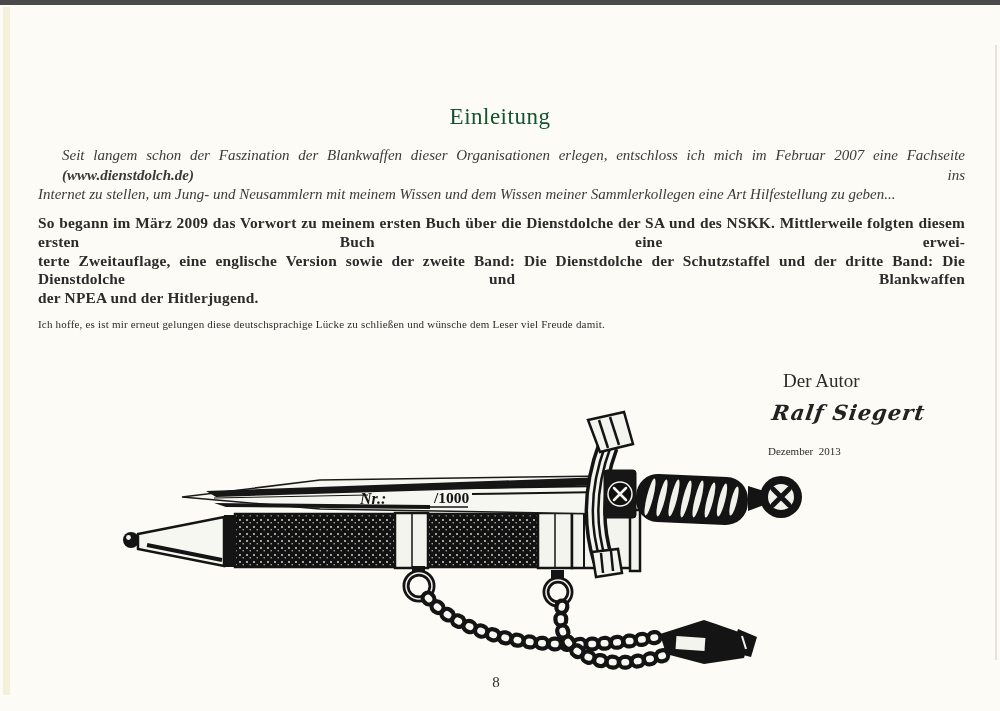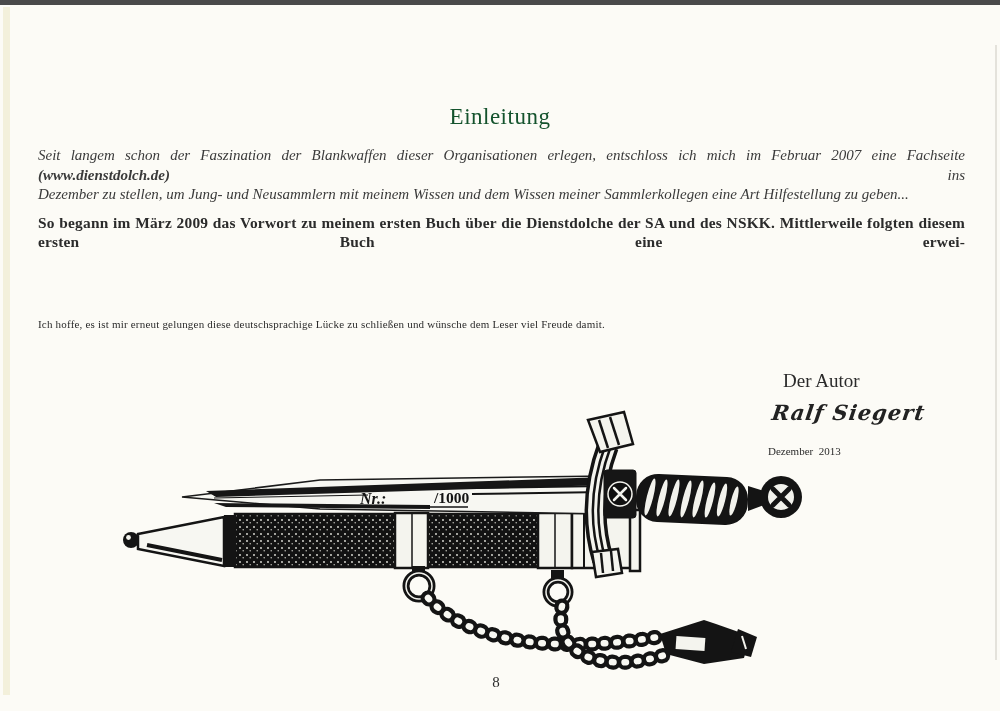--- a/index.html
+++ b/index.html
@@ -10,21 +10,21 @@
   }
   .abs{position:absolute;}
   
   .scan-bar{left:0;top:0;width:1000px;height:5px;background:#4a4a4a;}
   .edge-strip{left:3px;top:7px;width:7px;height:688px;background:#f2eed8;opacity:.9;}
   .right-edge{left:995px;top:45px;width:2px;height:615px;background:#dddcd4;opacity:.8;}
   
   .title{left:0;top:104px;width:1000px;text-align:center;font-size:23px;letter-spacing:.5px;color:#14532d;}
   
   .intro{left:38px;top:146px;width:927px;font-style:italic;font-size:15px;line-height:19.5px;color:#3a3a3a;}
-  .intro .l1{text-align:justify;text-align-last:justify;}
+  .intro .l1{text-align:justify;text-align-last:justify;margin-left:24px;}
   .intro b{font-weight:bold;}
   
   .bodyblock{left:38px;top:214px;width:927px;font-size:15.4px;line-height:18.8px;letter-spacing:.2px;font-weight:bold;}
   .jf{text-align:justify;text-align-last:justify;}
   .closing{left:38px;top:318px;width:927px;font-size:11px;letter-spacing:.2px;}
   
   .author-label{left:783px;top:370px;font-size:19px;font-family:Liberation Serif, serif;}
   .author-signature{
     left:772px;top:400px;font-size:21px;font-style:italic;font-weight:600;
     font-family:"DejaVu Serif", serif;transform:skewX(-8deg);letter-spacing:1px;color:#222;
@@ -39,25 +39,27 @@
 <body>
 
 <div class="abs scan-bar"></div>
 <div class="abs edge-strip"></div>
 <div class="abs right-edge"></div>
 
 <div class="abs title">Einleitung</div>
 
 <div class="abs intro">
   <div class="l1"><span>Seit langem schon der Faszination der Blankwaffen dieser Organisationen erlegen, entschloss ich mich im Februar 2007 eine Fachseite </span><b>(www.dienstdolch.de)</b><span> ins</span></div>
-  <div>Dezember zu stellen, um Jung- und Neusammlern mit meinem Wissen und dem Wissen meiner Sammlerkollegen eine Art Hilfestellung zu geben...</div>
+  <div>Internet zu stellen, um Jung- und Neusammlern mit meinem Wissen und dem Wissen meiner Sammlerkollegen eine Art Hilfestellung zu geben...</div>
 </div>
 
 <div class="abs bodyblock">
   <div class="jf">So begann im März 2009 das Vorwort zu meinem ersten Buch über die Dienstdolche der SA und des NSKK. Mittlerweile folgten diesem ersten Buch eine erwei-</div>
+  <div class="jf">terte Zweitauflage, eine englische Version sowie der zweite Band: Die Dienstdolche der Schutzstaffel und der dritte Band: Die Dienstdolche und Blankwaffen</div>
+  <div>der NPEA und der Hitlerjugend.</div>
 </div>
 <div class="abs closing">Ich hoffe, es ist mir erneut gelungen diese deutschsprachige Lücke zu schließen und wünsche dem Leser viel Freude damit.</div>
 
 <div class="abs author-label">Der Autor</div>
 <div class="abs author-signature">Ralf Siegert</div>
 <div class="abs author-date">Dezember  2013</div>
 
 <svg class="illus" width="1000" height="711" viewBox="0 0 1000 711" aria-hidden="true">
   <defs>
     <pattern id="pebble" width="7" height="7" patternUnits="userSpaceOnUse">

